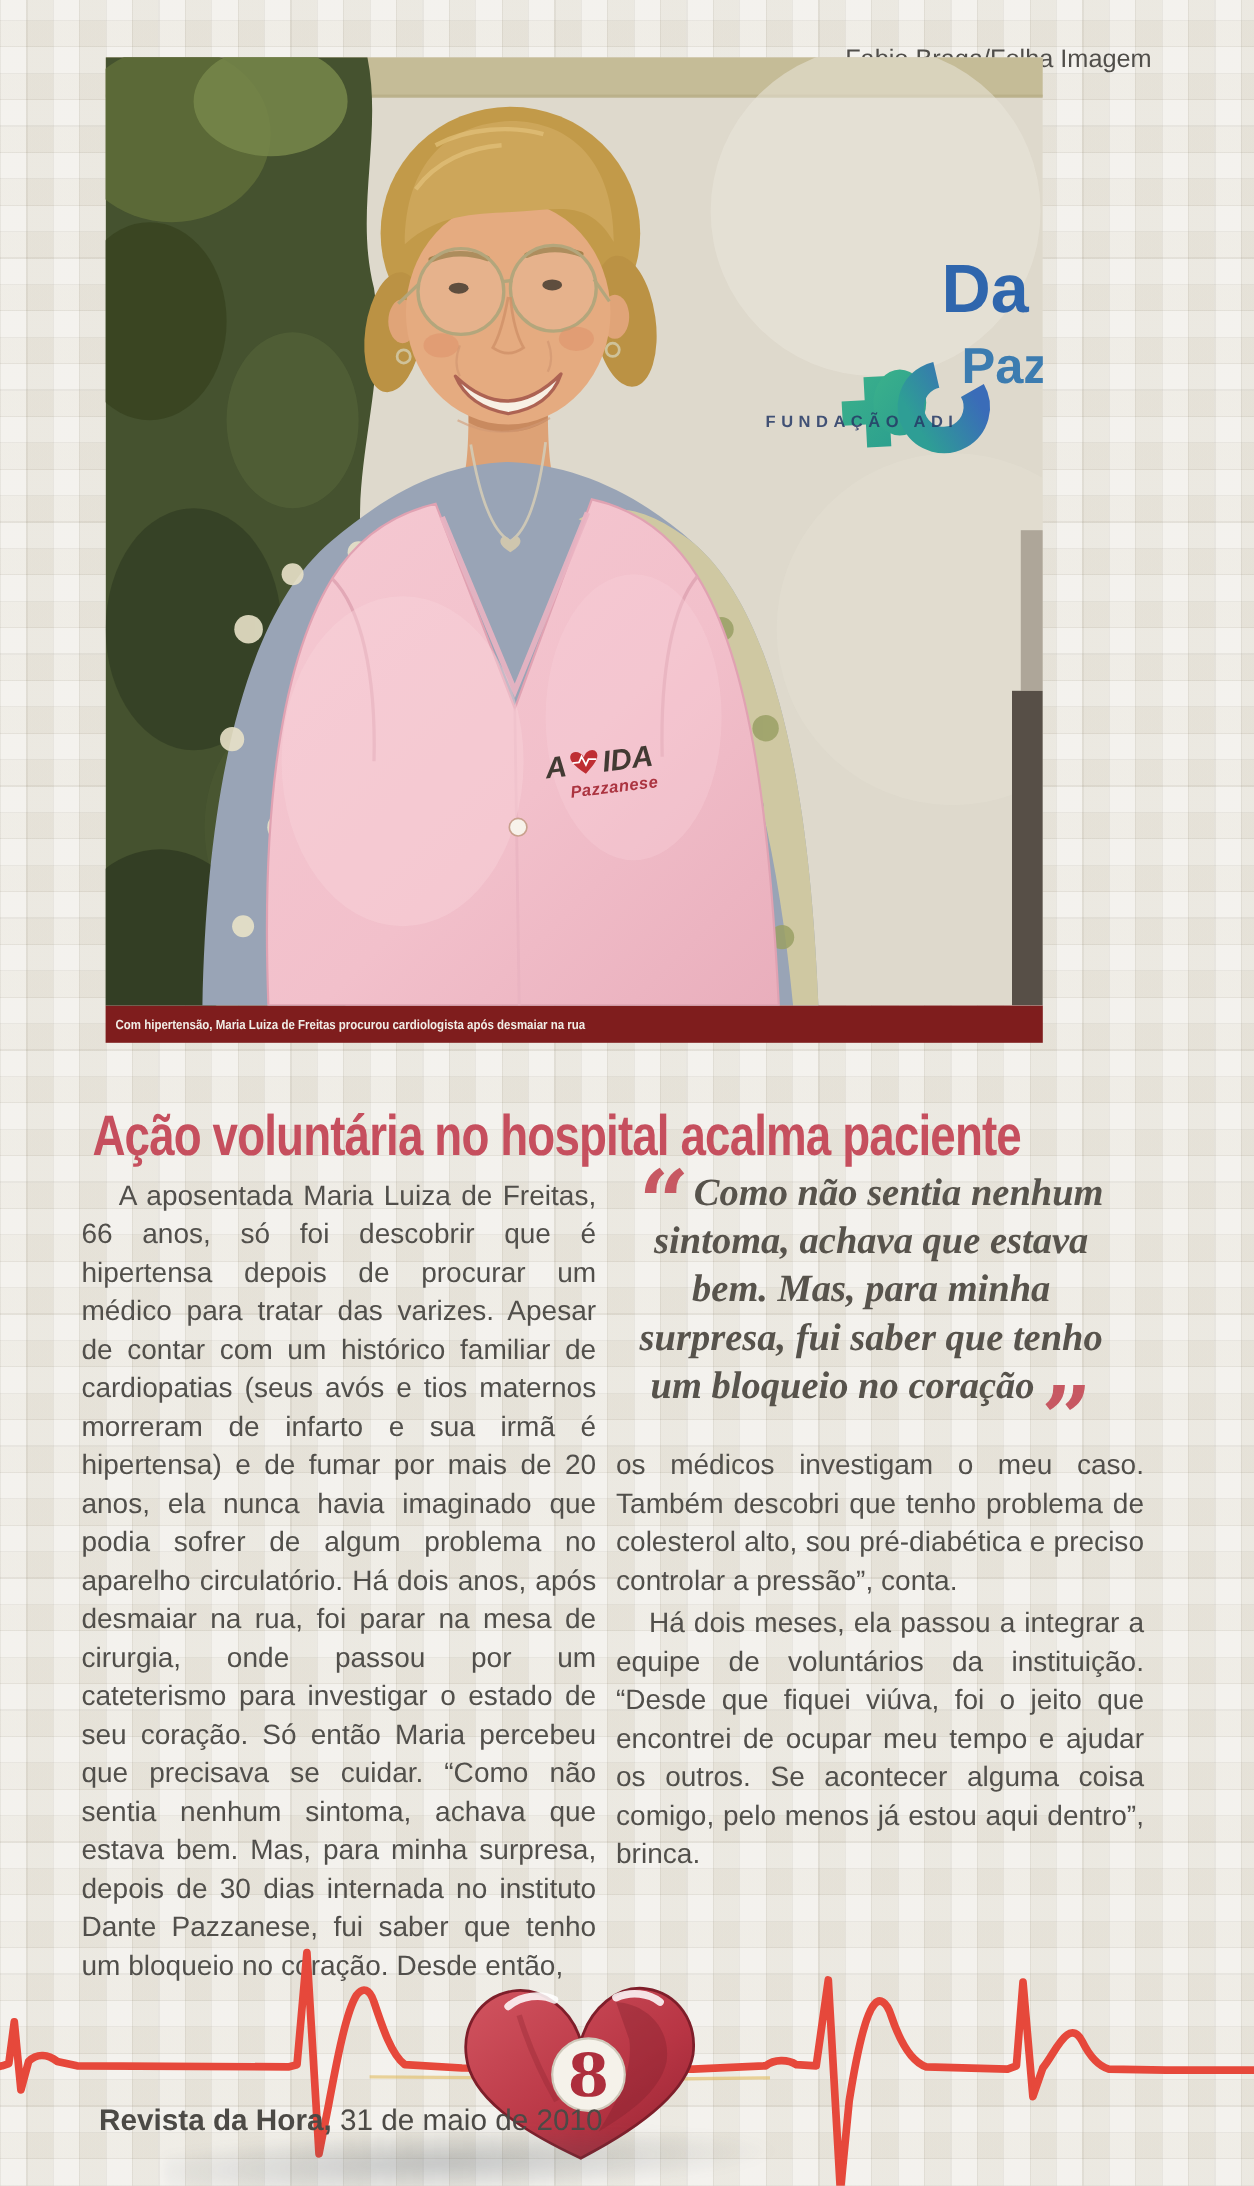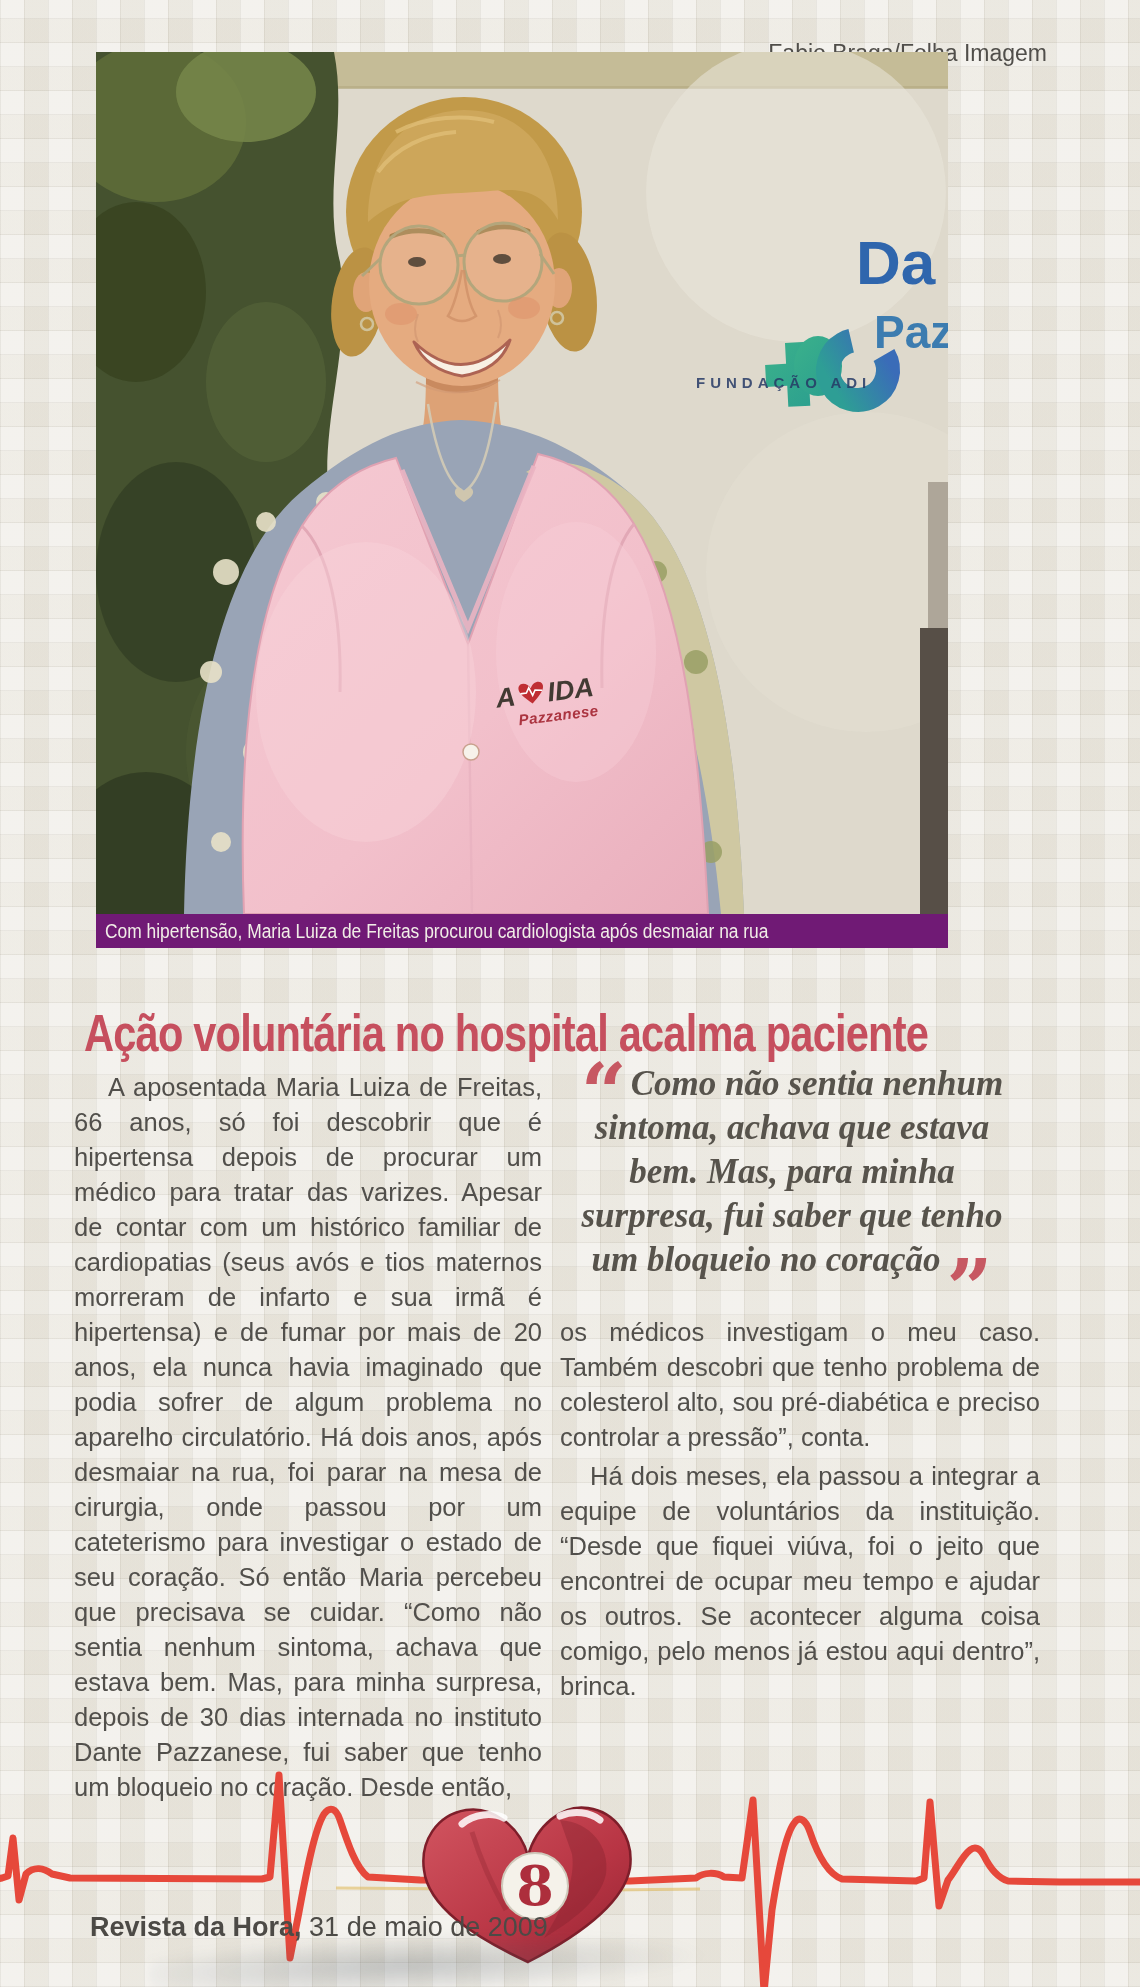--- a/index.html
+++ b/index.html
@@ -10,21 +10,21 @@
       repeating-linear-gradient(90deg, rgba(128,120,102,.10) 0 1px, transparent 1px 24px),
       repeating-linear-gradient(0deg, rgba(128,120,102,.10) 0 1px, transparent 1px 24px),
       repeating-linear-gradient(90deg, rgba(255,255,255,.30) 0 24px, rgba(204,196,178,.10) 24px 48px),
       repeating-linear-gradient(0deg, rgba(255,255,255,.22) 0 24px, rgba(204,196,178,.08) 24px 48px);
     font-family:"Liberation Sans", sans-serif;
   }
   .credit{position:absolute;top:40px;left:0;width:1047px;text-align:right;
     font-size:23px;color:#504e4a;}
   .photo-frame{position:absolute;left:55px;top:52px;width:852px;padding-left:41px;}
   .photo-frame svg{display:block;}
-  .photo-caption{background:#701a75;color:#f1eee7;font-weight:normal;font-size:20px;
+  .photo-caption{background:#7f1d1d;color:#f1eee7;font-weight:bold;font-size:12px;
     height:34px;line-height:34px;padding:0 9px;white-space:nowrap;overflow:hidden;}
   .photo-caption .cap-inner{display:inline-block;transform:scaleX(.87);transform-origin:left center;}
   .headline{position:absolute;left:84px;top:968px;font-size:52px;font-weight:bold;
     color:#c64f5e;letter-spacing:-1px;white-space:nowrap;
     transform:scaleX(.80);transform-origin:left top;}
   .bodycol{position:absolute;color:#514f4b;font-size:25.5px;line-height:35px;text-align:justify;}
   .col1{left:74px;top:1070px;width:468px;}
   .col2{left:556px;top:1062px;width:488px;}
   .col1 p{margin:0;text-indent:34px;}
   .col2 .body p{margin:4px;}
@@ -227,15 +227,15 @@
     <path d="M560,60 C590,62 610,86 606,114 C600,142 570,162 544,178 C562,150 576,120 572,94 Z" fill="#7e1f2a" opacity=".35"></path>
     <path d="M472,72 C480,98 490,122 506,150" stroke="#8e2430" stroke-width="5" fill="none" opacity=".35"></path>
     <path d="M462,64 C474,54 492,52 504,58" stroke="#ffffff" stroke-width="7" opacity=".85" fill="none" stroke-linecap="round"></path>
     <path d="M560,56 C574,50 590,52 600,60" stroke="#ffffff" stroke-width="7" opacity=".85" fill="none" stroke-linecap="round"></path>
     <circle cx="535" cy="126" r="33" fill="#f5f2ea" stroke="#cfc9bb" stroke-width="2"></circle>
     <text x="535" y="145" font-size="54" font-weight="bold" fill="#ad2e3c" text-anchor="middle" font-family="DejaVu Serif, serif">8</text>
   </g>
 </svg>
 
 <div class="footer-line-text">
-  <span class="pub">Revista da Hora,</span><span> 31 de maio de 2009</span>
+  <span class="pub">Revista da Hora,</span><span> 31 de maio de 2010</span>
 </div>
 <div class="smudge"></div>
 
 </body></html>

